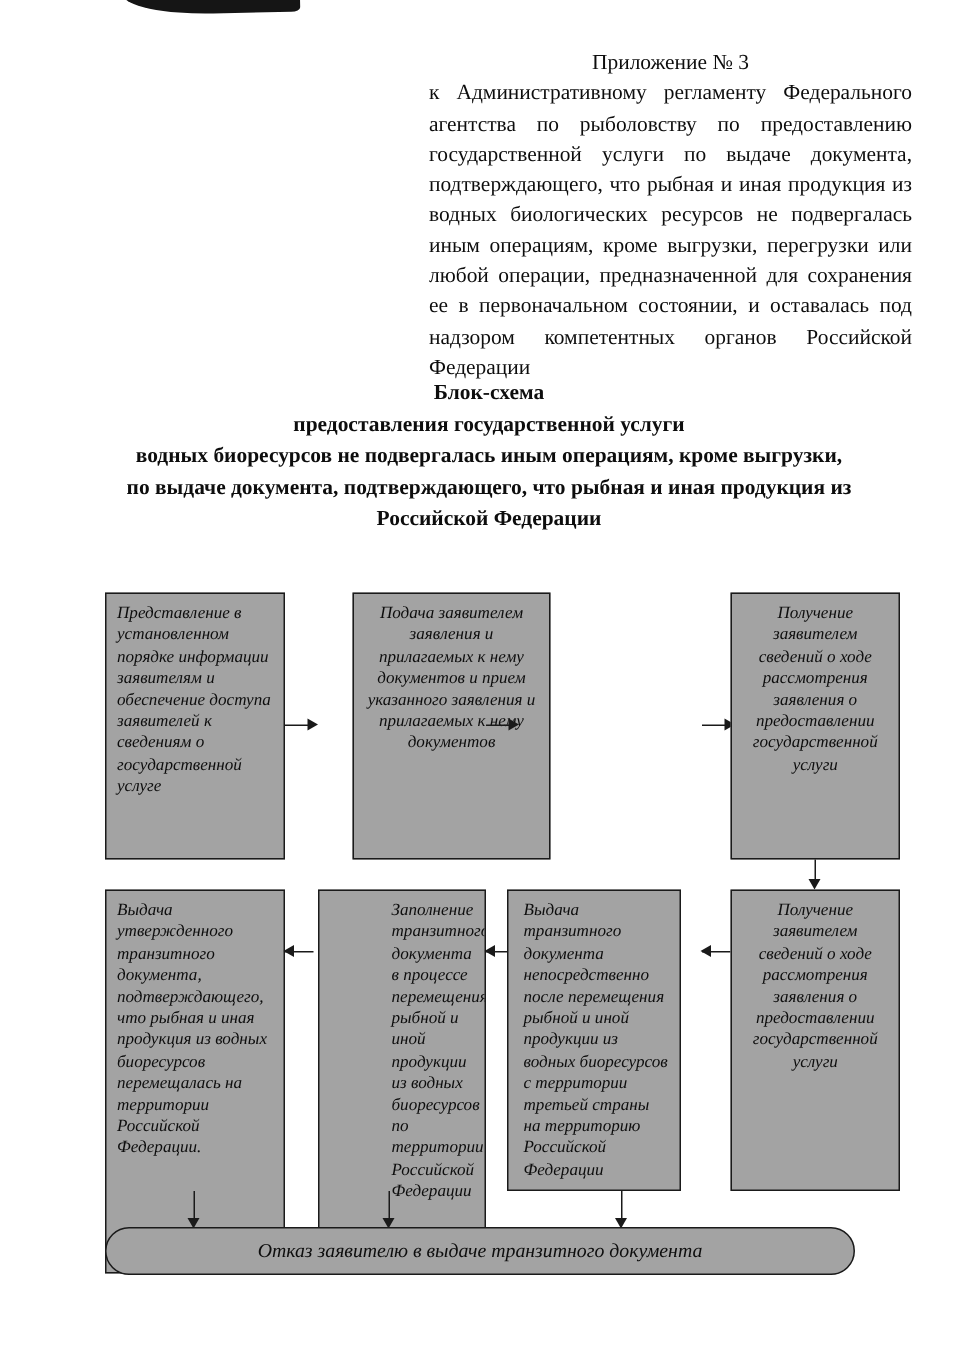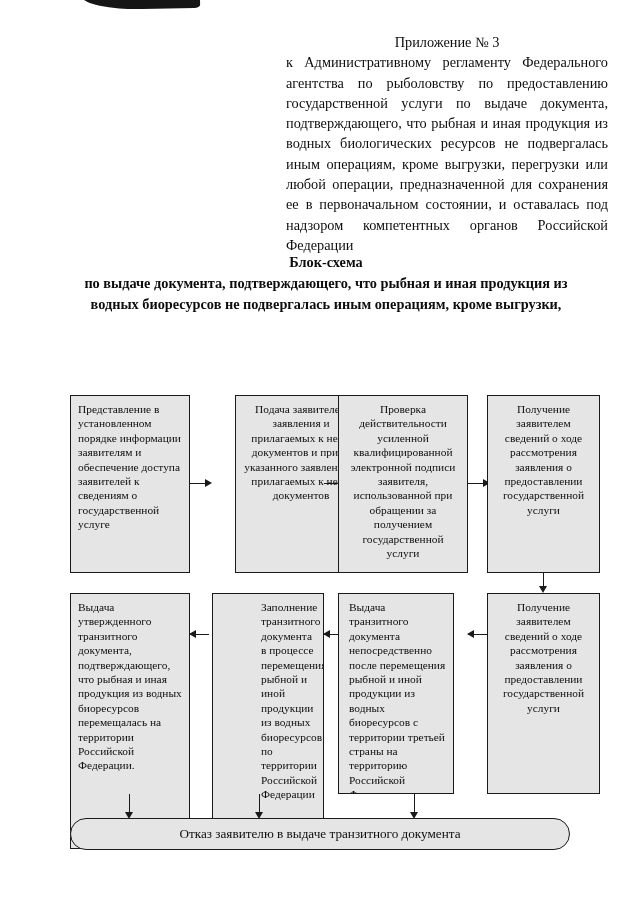--- a/index.html
+++ b/index.html
@@ -67,25 +67,26 @@
     position: absolute;
     left: 0;
     top: 0;
     width: 640px;
     height: 905px;
   }
   .node {
     position: absolute;
     box-sizing: border-box;
     border: 1.1px solid #1a1a1a;
-    background: #e5e5e5;
+    background: #a3a3a3;
     font-size: 11.4px;
     line-height: 14.4px;
     padding: 6px 7px 4px 7px;
     overflow: hidden;
+    font-style: italic;
   }
   .node.center { text-align: center; }
   .node.left { text-align: left; }
   .node.mid {
     display: flex;
     align-items: center;
     justify-content: center;
     font-size: 13.2px;
     padding: 0;
     border-radius: 16px;
@@ -124,43 +125,42 @@
 
 <div class="scan-artifact"></div>
 
 <div class="header-block">
   <p class="first-line">Приложение № 3</p>
   <p class="justified">к Административному регламенту Федерального агентства по рыболовству по предоставлению государственной услуги по выдаче документа, подтверждающего, что рыбная и иная продукция из водных биологических ресурсов не подвергалась иным операциям, кроме выгрузки, перегрузки или любой операции, предназначенной для сохранения ее в первоначальном состоянии, и оставалась под надзором компетентных органов Российской Федерации</p>
 </div>
 
 <div class="title-block">
   <span class="ln">Блок-схема</span>
+  <span class="ln">предоставления государственной услуги</span>
+  <span class="ln">водных биоресурсов не подвергалась иным операциям, кроме выгрузки,</span>
   <span class="ln">по выдаче документа, подтверждающего, что рыбная и иная продукция из</span>
-  <span class="ln">водных биоресурсов не подвергалась иным операциям, кроме выгрузки,</span>
+  <span class="ln">Российской Федерации</span>
 </div>
 
 <div class="chart">
 
   <div class="node left" style="left:70px; top:395px; width:120px; height:178px;">
     <span>Представление в установленном порядке информации заявителям и обеспечение доступа заявителей к сведениям о государственной услуге</span>
   </div>
 
   <div class="conn h" style="left:190px; top:483px; width:19px;"></div>
   <div class="arrow right" style="left:205px; top:479px;"></div>
 
   <div class="node center" style="left:212px; top:395px; width:132px; height:178px;margin-left:23px;">
     <span>Подача заявителем заявления и прилагаемых к нему документов и прием указанного заявления и прилагаемых к нему документов</span>
   </div>
 
   <div class="conn h" style="left:324px; top:483px; width:19px;"></div>
   <div class="arrow right" style="left:339px; top:479px;"></div>
 
-  <div class="node center" style="left:338px; top:395px; width:130px; height:178px;">
-    <span>Проверка действительности усиленной квалифицированной электронной подписи заявителя, использованной при обращении за получением государственной услуги</span>
-  </div>
 
   <div class="conn h" style="left:468px; top:483px; width:19px;"></div>
   <div class="arrow right" style="left:483px; top:479px;"></div>
 
   <div class="node center" style="left:487px; top:395px; width:113px; height:178px;">
     <span>Получение заявителем сведений о ходе рассмотрения заявления о предоставлении государственной услуги</span>
   </div>
 
   <div class="conn v" style="left:543px; top:573px; height:16px;"></div>
   <div class="arrow down" style="left:539px; top:586px;"></div>

